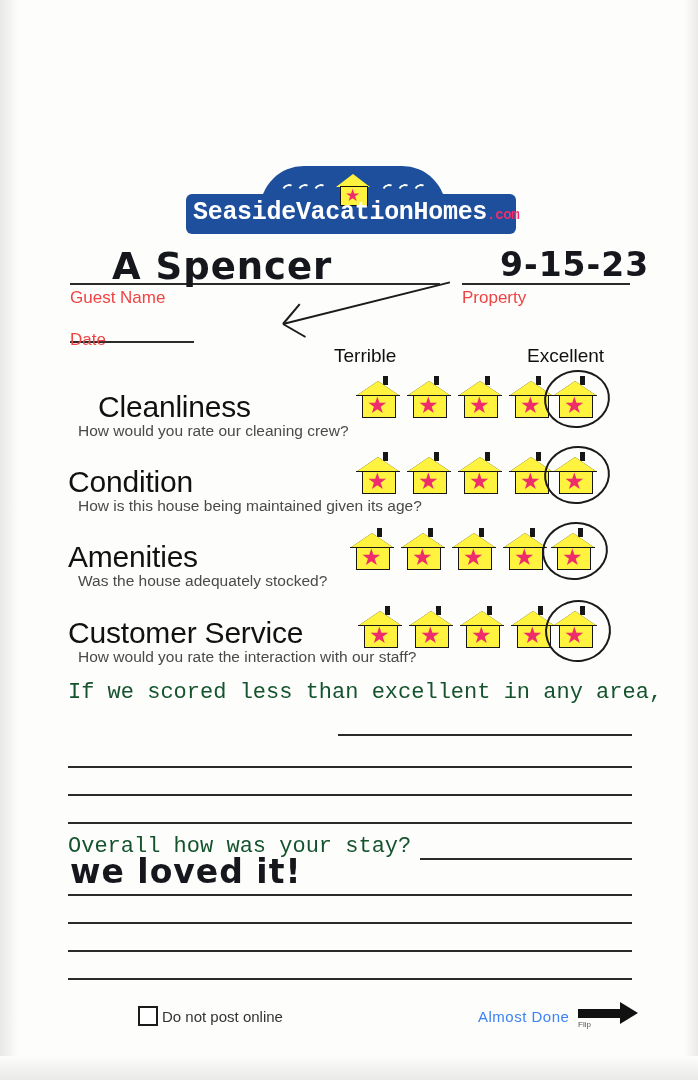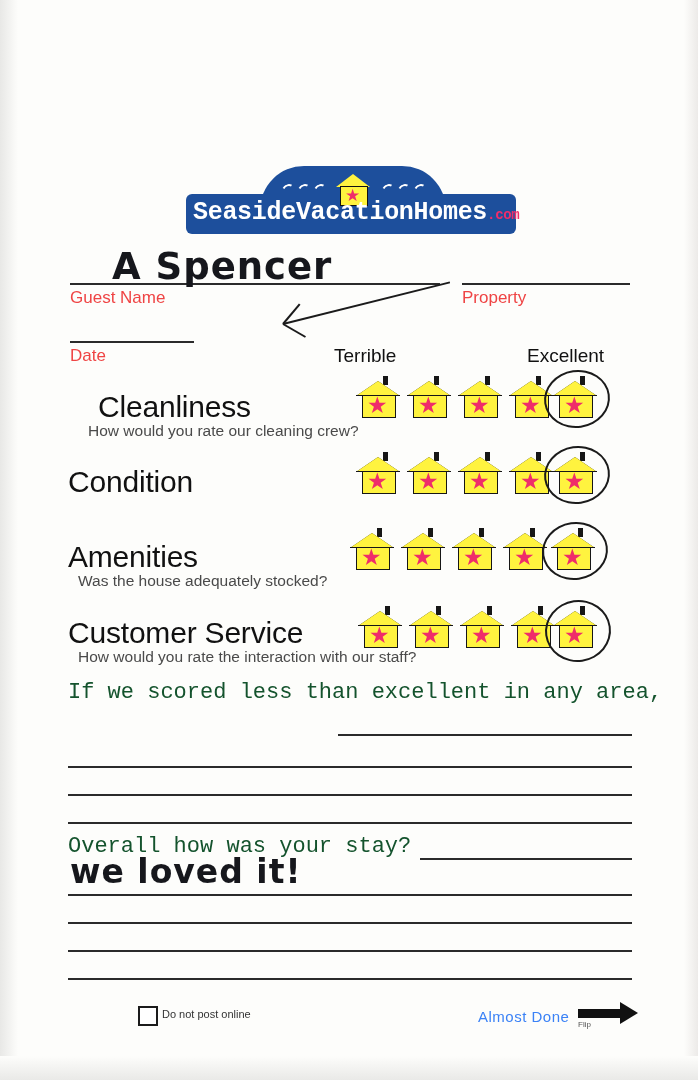--- a/index.html
+++ b/index.html
@@ -211,21 +211,21 @@
 
   
   .checkbox {
     position: absolute;
     width: 16px; height: 16px;
     border: 2px solid #1b1b1b;
     background: #fff;
   }
   .small-label {
     position: absolute;
-    font-size: 11px;
+    font-size: 15px;
     color: #333;
     font-family: "Liberation Sans", sans-serif;
   }
   .almost-done {
     position: absolute;
     font-size: 15px;
     color: #3b82f6;
     font-family: "Liberation Sans", sans-serif;
     letter-spacing: 0.5px;
   }
@@ -278,31 +278,32 @@
   </div>
 
   <div class="rule" style="left:70px; top:283px; width:370px;"></div>
   <div class="hand" style="position:absolute; left:112px; top:245px; font-size:37px;">A Spencer</div>
   <div class="field-label" style="left:70px; top:288px;">Guest Name</div>
 
   <div class="rule" style="left:462px; top:283px; width:168px;"></div>
   <div class="field-label" style="left:462px; top:288px;">Property</div>
 
   <div class="rule" style="left:70px; top:341px; width:124px;"></div>
-  <div class="field-label" style="left:70px; top:346px;">Date</div>
+  <div class="hand" style="position:absolute; left:500px; top:245px; font-size:33px;">9-15-23</div>
+  <div class="field-label" style="left:70px; top:330px;">Date</div>
 
   <div class="arrow-line" style="left:283px; top:323px; width:172px; transform:rotate(-14deg); transform-origin:left center;"></div>
   <div class="arrow-line" style="left:283px; top:323px; width:26px; transform:rotate(-50deg); transform-origin:left center;"></div>
   <div class="arrow-line" style="left:283px; top:323px; width:26px; transform:rotate(30deg); transform-origin:left center;"></div>
 
   <div class="scale-label" style="left:334px; top:345px;">Terrible</div>
   <div class="scale-label" style="left:527px; top:345px;">Excellent</div>
 
   <div class="cat-title" style="left:68px; top:390px;margin-left:30px;">Cleanliness</div>
-  <div class="cat-sub" style="left:78px; top:422px;margin-left:10px;">How would you rate our cleaning crew?</div>
+  <div class="cat-sub" style="left:78px; top:422px;">How would you rate our cleaning crew?</div>
 
   <div class="house" style="left:356px; top:376px;">
     <div class="chimney"></div>
       <div class="roof"></div>
       <div class="body"></div>
     <div class="roof-edge"></div>
       <div class="star">★</div>
   </div>
   <div class="house" style="left:407px; top:376px;">
     <div class="chimney"></div>
@@ -328,20 +329,21 @@
   <div class="house" style="left:553px; top:376px;">
     <div class="chimney"></div>
       <div class="roof"></div>
       <div class="body"></div>
     <div class="roof-edge"></div>
       <div class="star">★</div>
   </div>
   <div class="circle-mark" style="left:544px; top:370px; width:62px; height:54px;"></div>
 
   <div class="cat-title" style="left:68px; top:465px;">Condition</div>
+  <div class="cat-sub" style="left:78px; top:497px;">How is this house being maintained given its age?</div>
 
   <div class="house" style="left:356px; top:452px;">
     <div class="chimney"></div>
       <div class="roof"></div>
       <div class="body"></div>
     <div class="roof-edge"></div>
       <div class="star">★</div>
   </div>
   <div class="house" style="left:407px; top:452px;">
     <div class="chimney"></div>

